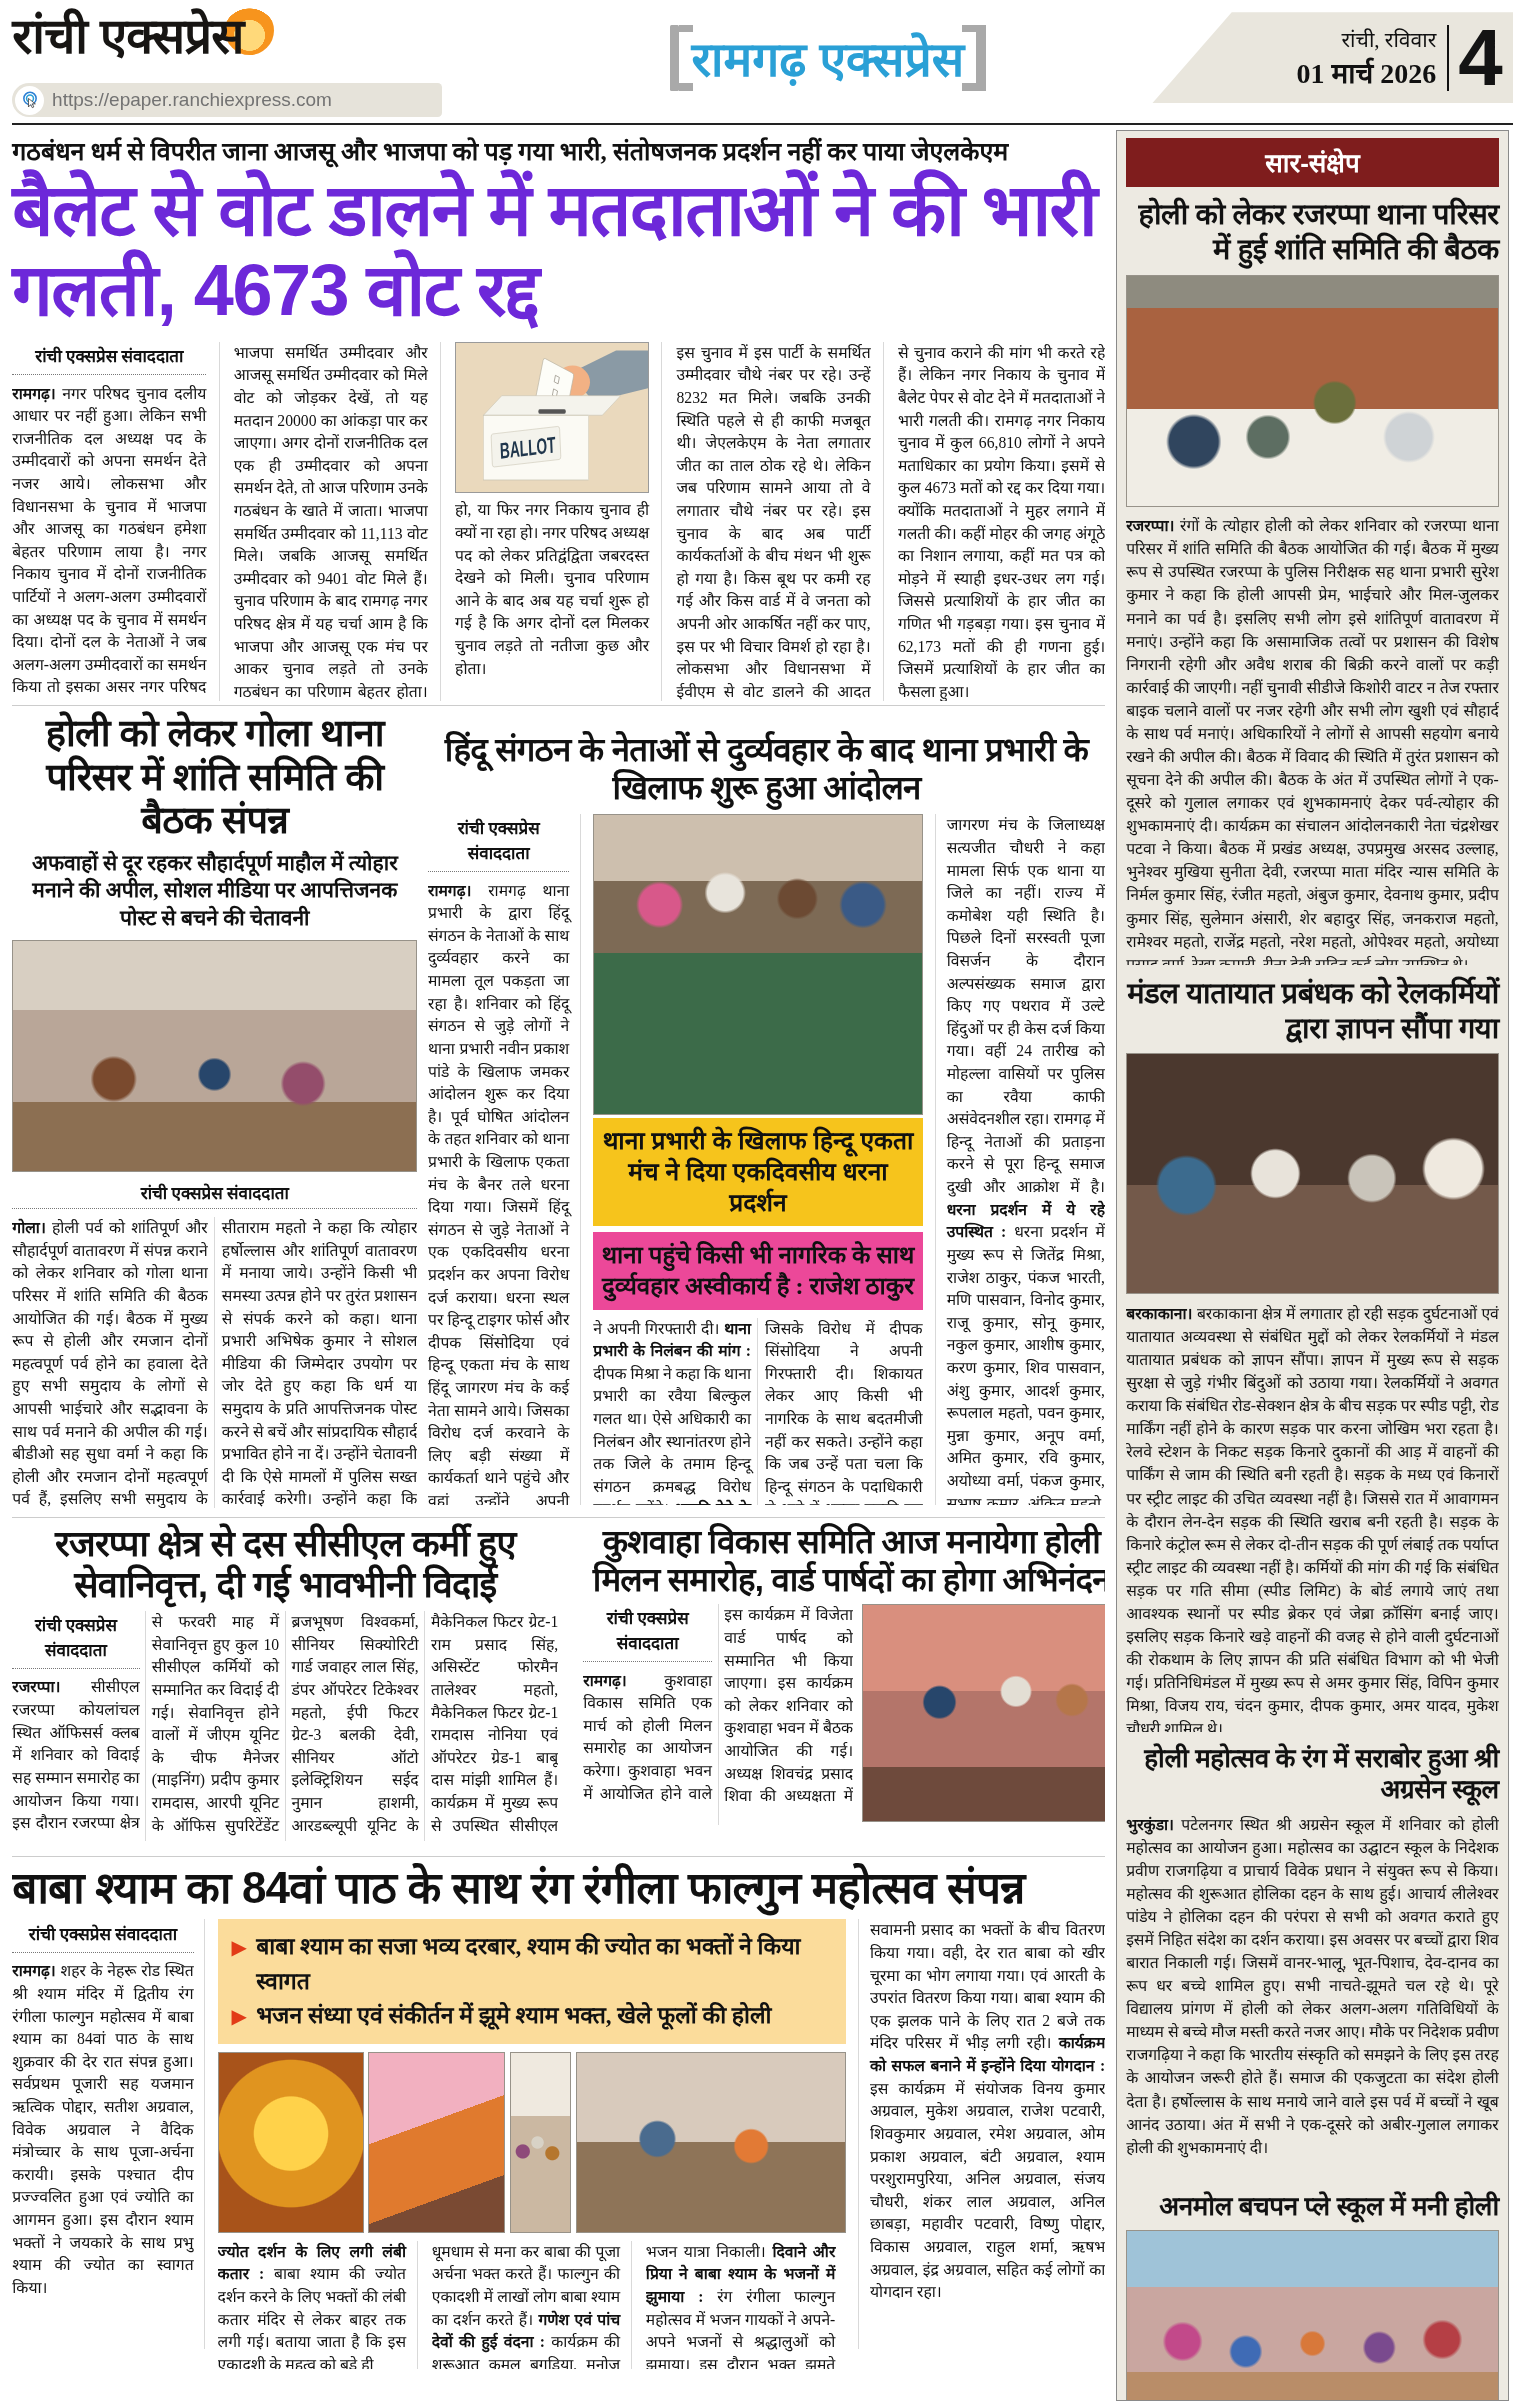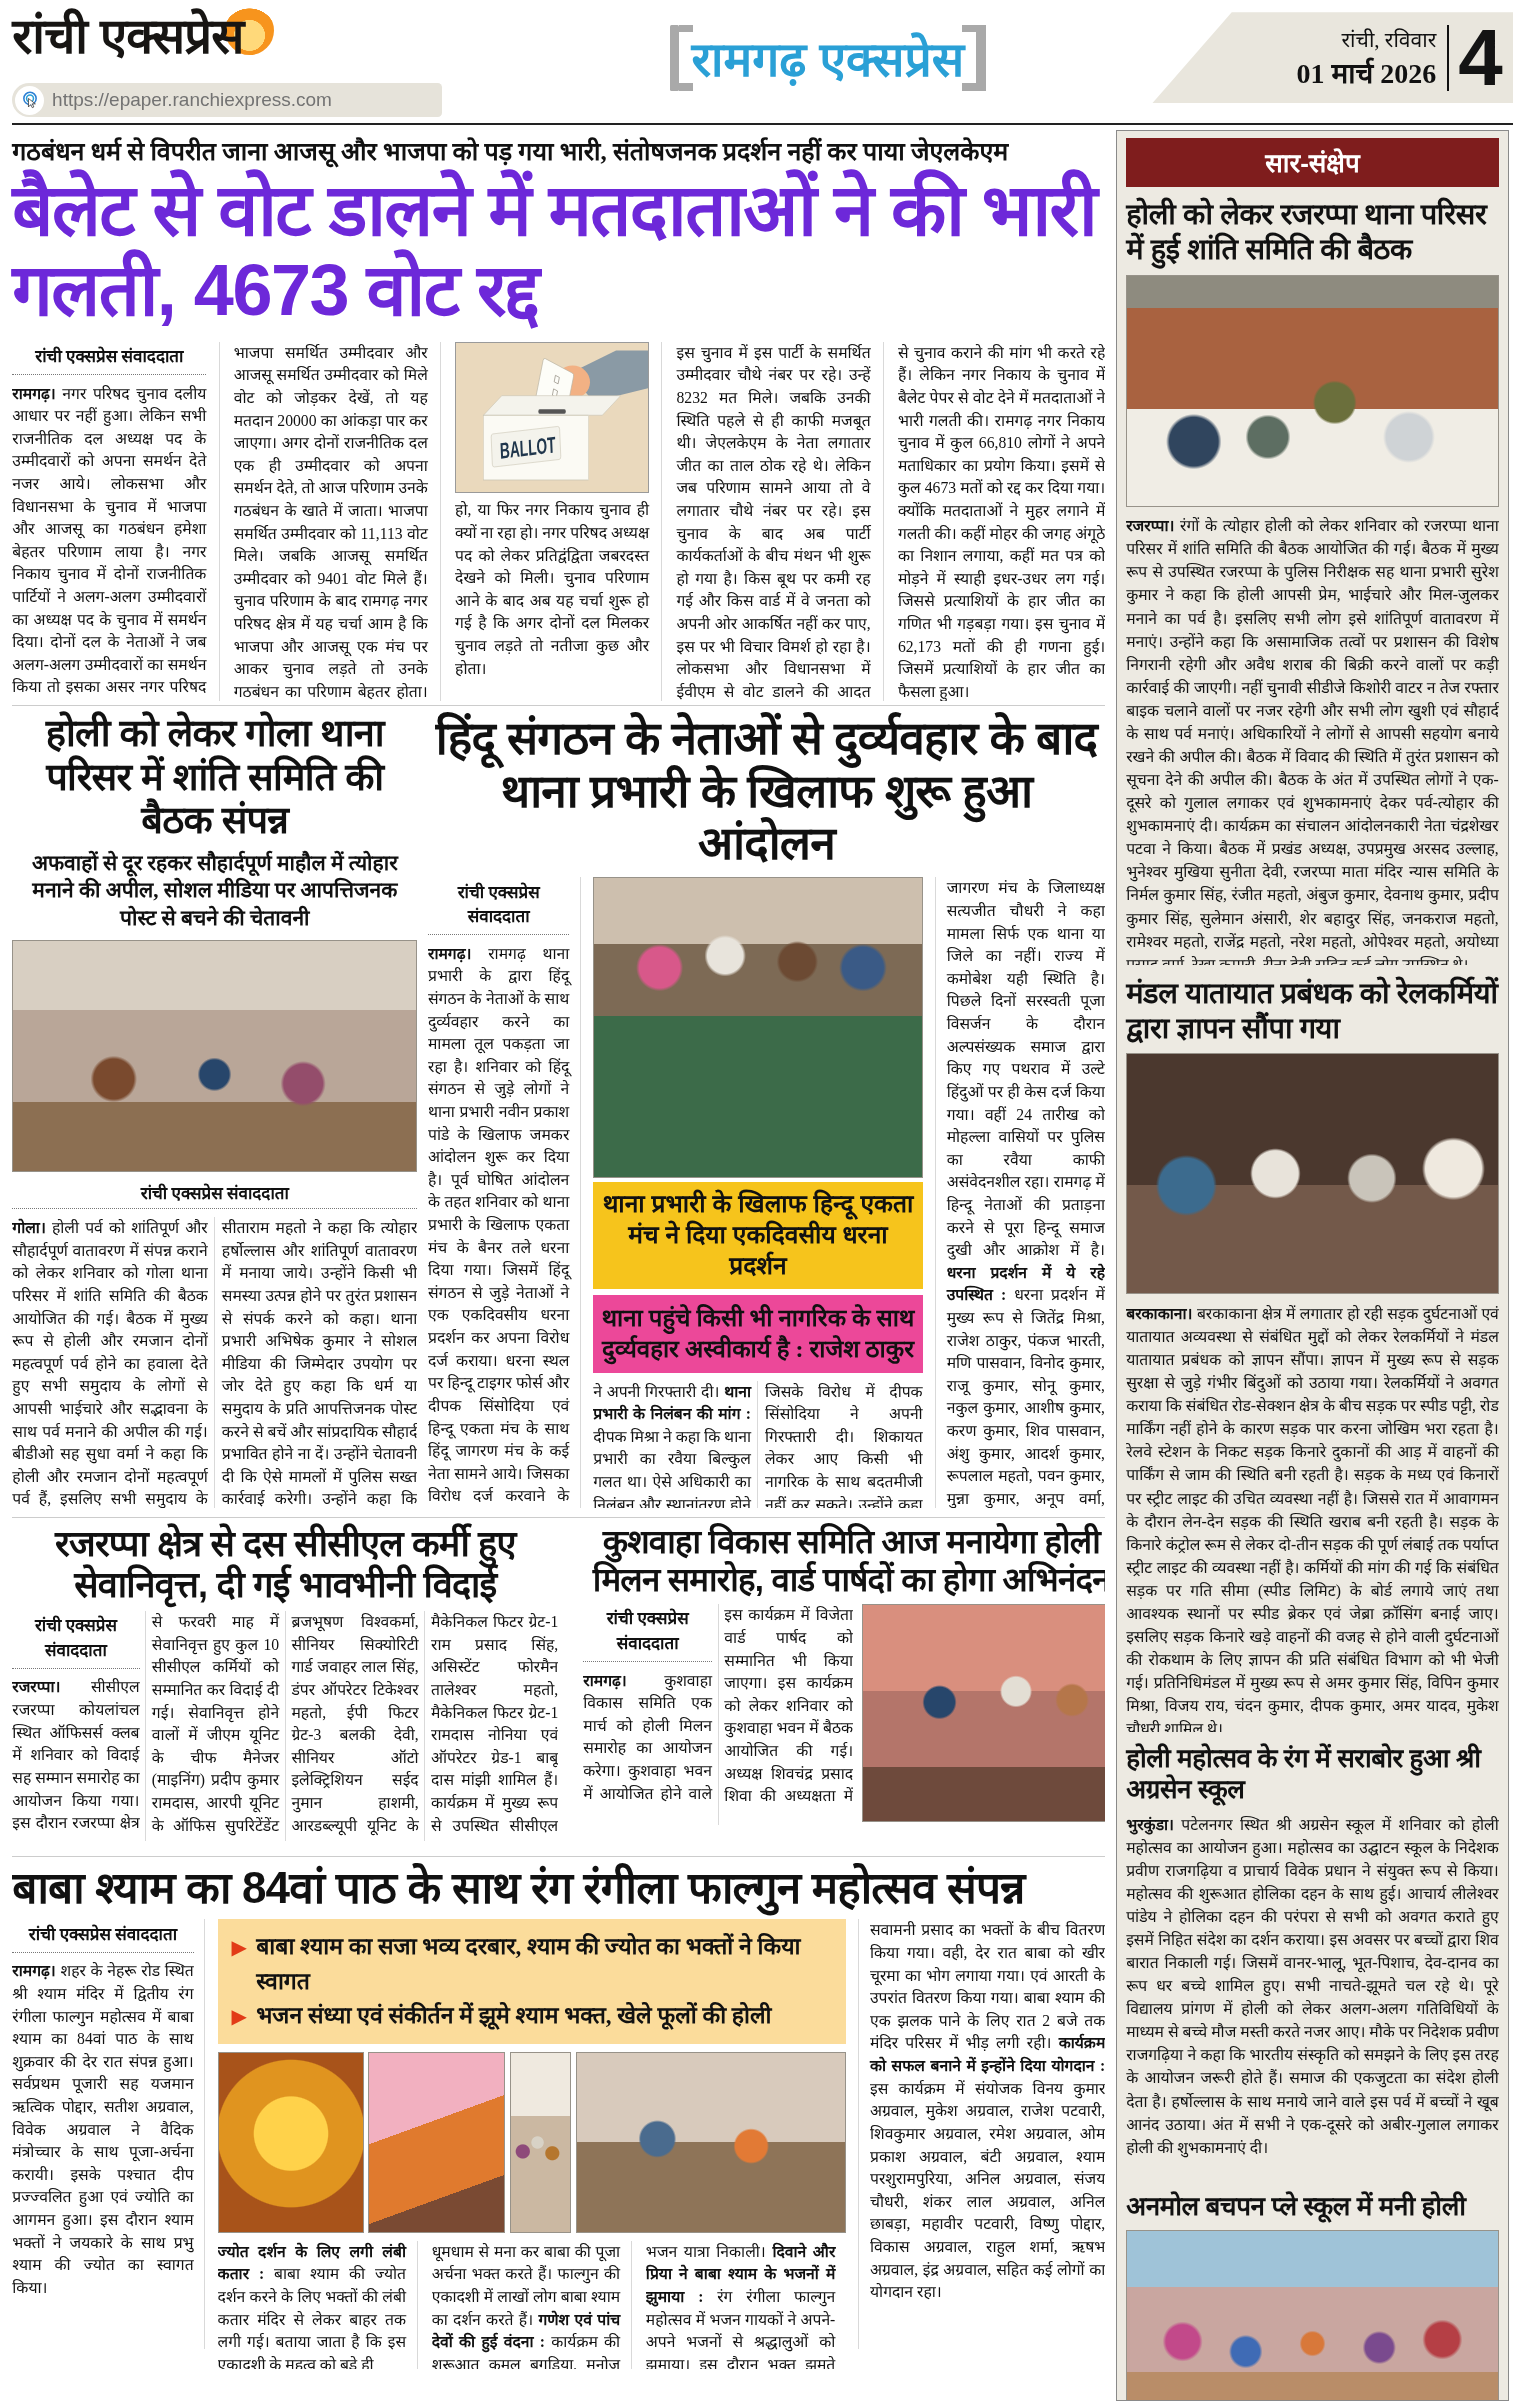--- a/index.html
+++ b/index.html
@@ -68,21 +68,21 @@
   .bullet-box{background:#fbdc9b;padding:10.7px 14px;}
   .bullet-line{display:flex;gap:9.2px;align-items:flex-start;font-weight:bold;font-size:23px;line-height:1.5;}
   .tri{color:#e23b17;font-size:20px;line-height:1.7;}
   .photo-strip{display:grid;grid-template-columns:146px 137px 1fr 270px;gap:4.6px;height:181px;margin-top:7.7px;}
   .shyam-bottom{display:grid;grid-template-columns:repeat(3,1fr);column-gap:14px;margin-top:7.7px;height:192px;overflow:hidden;}
   .shyam-bottom>div{border-right:0.8px solid #d9d9d9;padding-right:10.7px;overflow:hidden;}
   .shyam-bottom>div:last-child{border-right:none;}
   
   .sidebar{background:#edeae2;border:0.8px solid #8a8a8a;padding:7.7px 9.2px;box-sizing:border-box;height:2271px;overflow:hidden;}
   .sb-bar{background:#7f1d1d;color:#fff;font-family:"Liberation Sans",sans-serif;font-weight:bold;font-size:26px;text-align:center;padding:6.1px 0;}
-  .sb-headline{font-family:"Liberation Sans",sans-serif;font-weight:bold;font-size:29px;line-height:1.2;text-align:left;margin:10.7px 0 7.7px 0;letter-spacing:-0.4px;}
+  .sb-headline{font-family:"Liberation Sans",sans-serif;font-weight:bold;font-size:29px;line-height:1.2;text-align:right;margin:10.7px 0 7.7px 0;letter-spacing:-0.4px;}
   .sb-headline.small{font-size:26px;}
   .sb-photo{border:0.8px solid #888;}
   .sb-body{font-size:15.7px;line-height:1.47;text-align:justify;margin-top:7.7px;overflow:hidden;}
   
   .ph{border:0.8px solid #979289;background:#b9a893;position:relative;overflow:hidden;}
   .ph-brick{background:
     radial-gradient(circle at 18% 72%,#30455e 0 7%,transparent 8%),
     radial-gradient(circle at 38% 70%,#5d6e62 0 7%,transparent 8%),
     radial-gradient(circle at 56% 55%,#6b6f3c 0 8%,transparent 9%),
     radial-gradient(circle at 76% 70%,#cfd3d6 0 7%,transparent 8%),
@@ -205,21 +205,21 @@
 
       <div class="row2">
         <div>
           <div class="art-headline">होली को लेकर गोला थाना परिसर में शांति समिति की बैठक संपन्न</div>
           <div class="art-subhead">अफवाहों से दूर रहकर सौहार्दपूर्ण माहौल में त्योहार मनाने की अपील, सोशल मीडिया पर आपत्तिजनक पोस्ट से बचने की चेतावनी</div>
           <div class="ph ph-hall gola-photo"></div>
           <div class="byline">रांची एक्सप्रेस संवाददाता</div>
           <div class="gola-body bodytxt"><b>गोला।</b> होली पर्व को शांतिपूर्ण और सौहार्दपूर्ण वातावरण में संपन्न कराने को लेकर शनिवार को गोला थाना परिसर में शांति समिति की बैठक आयोजित की गई। बैठक में मुख्य रूप से होली और रमजान दोनों महत्वपूर्ण पर्व होने का हवाला देते हुए सभी समुदाय के लोगों से आपसी भाईचारे और सद्भावना के साथ पर्व मनाने की अपील की गई। बीडीओ सह सुधा वर्मा ने कहा कि होली और रमजान दोनों महत्वपूर्ण पर्व हैं, इसलिए सभी समुदाय के लोग आपसी भाईचारे और सद्भावना के साथ त्योहार मनाएं। उन्होंने कहा कि किसी भी सांप्रदायिक सूचना की तत्काल प्रशासन को जानकारी देने की अपील की। वहीं, सीओ सीताराम महतो ने कहा कि त्योहार हर्षोल्लास और शांतिपूर्ण वातावरण में मनाया जाये। उन्होंने किसी भी समस्या उत्पन्न होने पर तुरंत प्रशासन से संपर्क करने को कहा। थाना प्रभारी अभिषेक कुमार ने सोशल मीडिया की जिम्मेदार उपयोग पर जोर देते हुए कहा कि धर्म या समुदाय के प्रति आपत्तिजनक पोस्ट करने से बचें और सांप्रदायिक सौहार्द प्रभावित होने ना दें। उन्होंने चेतावनी दी कि ऐसे मामलों में पुलिस सख्त कार्रवाई करेगी। उन्होंने कहा कि रमजान माह को देखते हुए यदि कोई व्यक्ति रंग लगाने से मना करता है तो उसे जबरन रंग न लगाएं, ताकि किसी तरह का विवाद उत्पन्न न हो। शरारती तत्वों पर पुलिस की विशेष नजर रहेगी और ऐसे लोगों को हिरासत में लिया जाएगा।</div>
         </div>
         <div>
-          <div class="art-headline" style="font-size:46px;">हिंदू संगठन के नेताओं से दुर्व्यवहार के बाद थाना प्रभारी के खिलाफ शुरू हुआ आंदोलन</div>
+          <div class="art-headline" style="font-size:33px;margin-top:19px;">हिंदू संगठन के नेताओं से दुर्व्यवहार के बाद थाना प्रभारी के खिलाफ शुरू हुआ आंदोलन</div>
           <div class="hindu-grid">
             <div class="hindu-left bodytxt">
               <div class="byline">रांची एक्सप्रेस संवाददाता</div>
               <span><b>रामगढ़।</b> रामगढ़ थाना प्रभारी के द्वारा हिंदू संगठन के नेताओं के साथ दुर्व्यवहार करने का मामला तूल पकड़ता जा रहा है। शनिवार को हिंदू संगठन से जुड़े लोगों ने थाना प्रभारी नवीन प्रकाश पांडे के खिलाफ जमकर आंदोलन शुरू कर दिया है। पूर्व घोषित आंदोलन के तहत शनिवार को थाना प्रभारी के खिलाफ एकता मंच के बैनर तले धरना दिया गया। जिसमें हिंदू संगठन से जुड़े नेताओं ने एक एकदिवसीय धरना प्रदर्शन कर अपना विरोध दर्ज कराया। धरना स्थल पर हिन्दू टाइगर फोर्स और दीपक सिंसोदिया एवं हिन्दू एकता मंच के साथ हिंदू जागरण मंच के कई नेता सामने आये। जिसका विरोध दर्ज करवाने के लिए बड़ी संख्या में कार्यकर्ता थाने पहुंचे और वहां उन्होंने अपनी गिरफ्तारी दी।</span>
             </div>
             <div>
               <div class="ph ph-dharna dharna-photo"></div>
               <div class="cap-yellow">थाना प्रभारी के खिलाफ हिन्दू एकता मंच ने दिया एकदिवसीय धरना प्रदर्शन</div>
               <div class="quote-gray">थाना पहुंचे किसी भी नागरिक के साथ दुर्व्यवहार अस्वीकार्य है : राजेश ठाकुर</div>
               <div class="hindu-mid2 bodytxt">ने अपनी गिरफ्तारी दी। <b>थाना प्रभारी के निलंबन की मांग :</b> दीपक मिश्रा ने कहा कि थाना प्रभारी का रवैया बिल्कुल गलत था। ऐसे अधिकारी का निलंबन और स्थानांतरण होने तक जिले के तमाम हिन्दू संगठन क्रमबद्ध विरोध प्रदर्शन करेंगे। <b>धमकी देने के बाद थाना प्रभारी ने दर्ज किया फर्जी मुकदमा :</b> जिसके विरोध में दीपक सिंसोदिया ने अपनी गिरफ्तारी दी। शिकायत लेकर आए किसी भी नागरिक के साथ बदतमीजी नहीं कर सकते। उन्होंने कहा कि जब उन्हें पता चला कि हिन्दू संगठन के पदाधिकारी से थाने में धक्का-मुक्की कर वर्दी का रौब दिखाया गया, तो न सिर्फ उनके आवेदन पर मामला दर्ज नहीं किया गया, बल्कि उन्हीं पर फर्जी मुकदमा दर्ज कर दिया गया।  रामगढ़ रामनवमी महासमिति के अध्यक्ष राजेश ठाकुर ने थाना प्रभारी के व्यवहार पर आक्रोश प्रकट किया। उन्होंने कहा कि थाना पहुंचे किसी भी नागरिक के साथ ऐसा बर्ताव अस्वीकार्य है। धरना को अपना समर्थन देने कई हिन्दू संगठन के लोग पहुंचे थे।</div>

